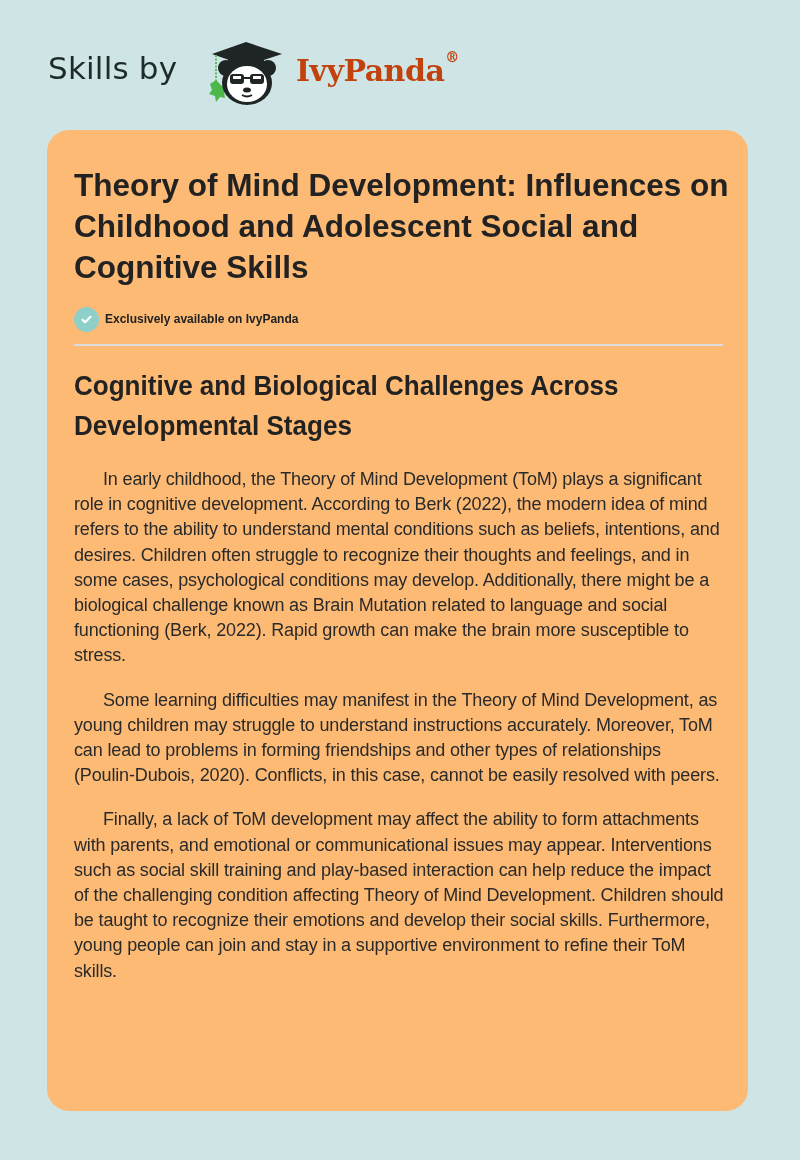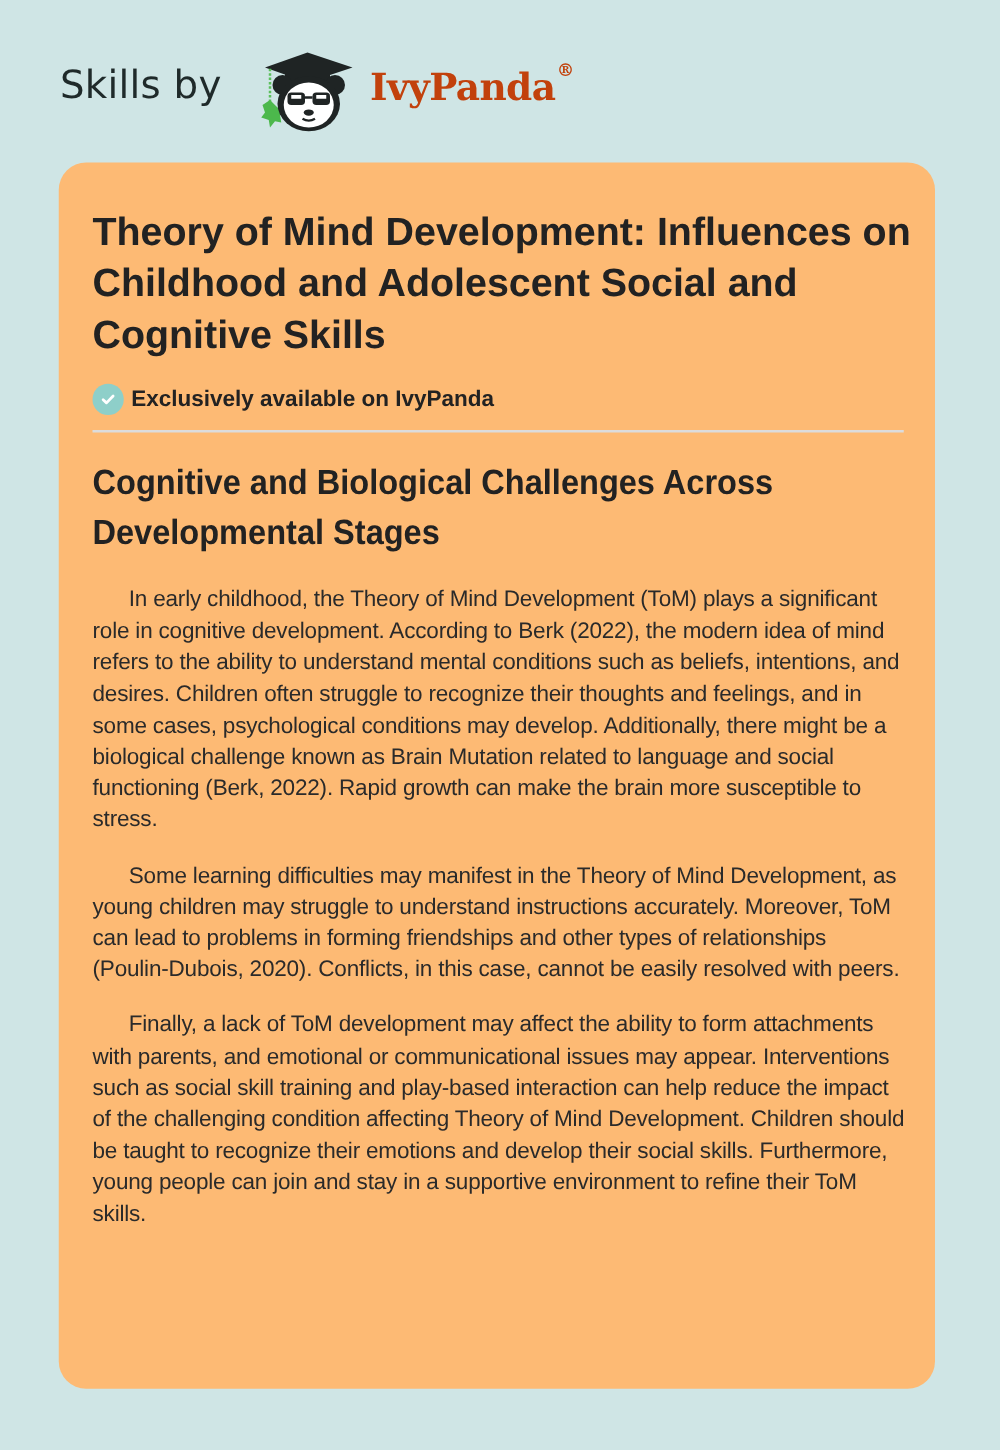--- a/index.html
+++ b/index.html
@@ -39,21 +39,21 @@
   }
   .badge {
     position: absolute; left: 27px; top: 176px; height: 26px;
     display: flex; align-items: center;
   }
   .badge-icon {
     width: 25px; height: 25px; border-radius: 50%;
     background: #8ecfc9; display: flex; align-items: center; justify-content: center;
   }
   .badge-text {
-    margin-left: 6px; font-size: 18px; font-weight: bold; color: #222;
+    margin-left: 6px; font-size: 12px; font-weight: bold; color: #222;
   }
   .divider {
     position: absolute; left: 27px; top: 214px; width: 649px; height: 2px;
     background: #dcdcdc;
   }
   .section-heading {
     position: absolute; left: 27px; top: 236px; width: 660px;
     font-family: "Liberation Sans", sans-serif; font-weight: bold;
     font-size: 28px; line-height: 40px; color: #222;
     transform: scaleX(0.93); transform-origin: left top;

